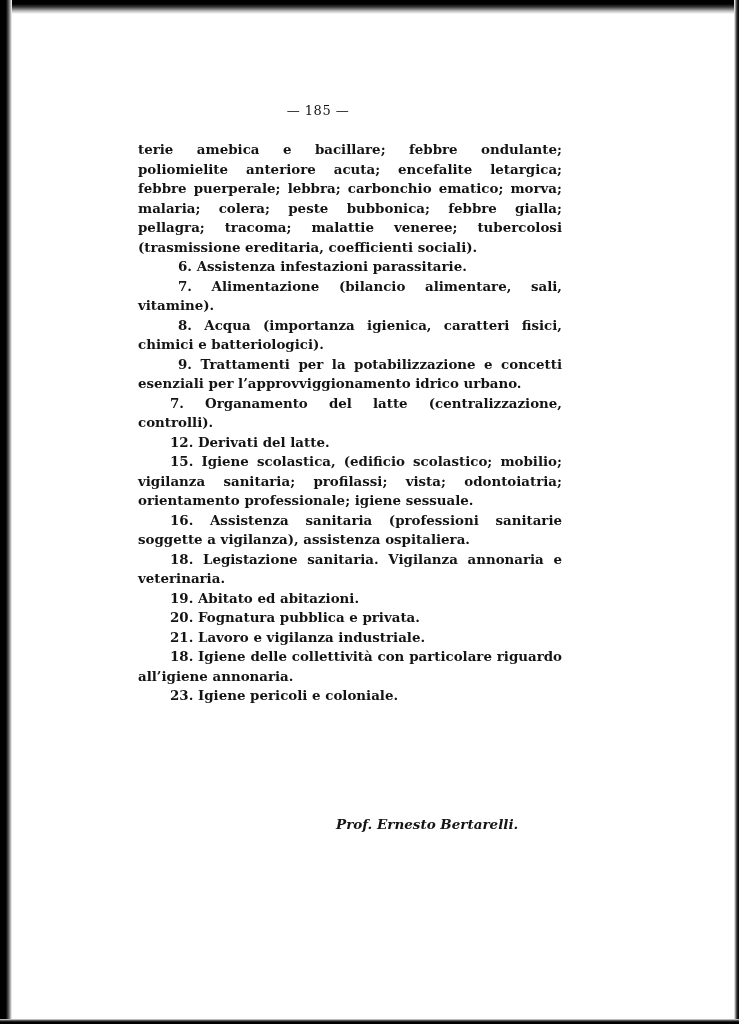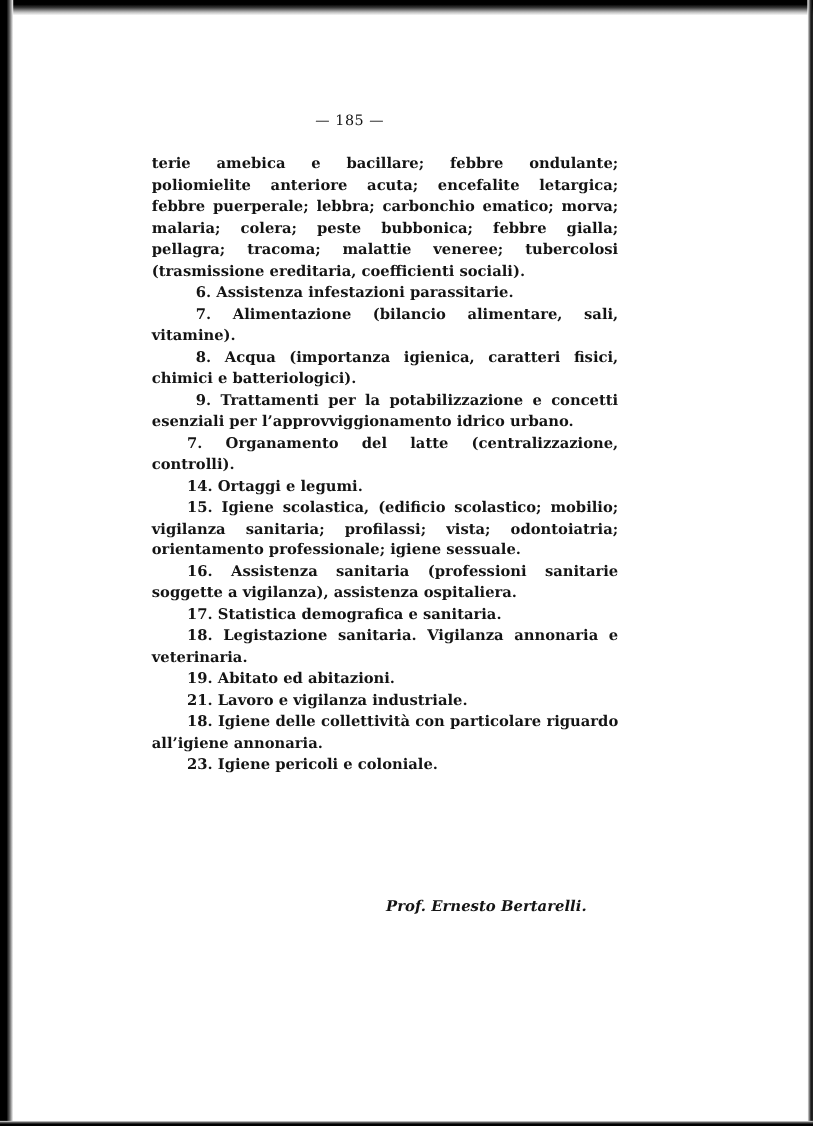--- a/index.html
+++ b/index.html
@@ -33,21 +33,21 @@
     position: absolute; left: 138px; top: 140px; width: 424px;
     font-size: 13.4px; line-height: 19.5px; font-weight: bold;
   }
   .body-text p {
     margin: 0; text-align: justify; text-align-last: left;
     hyphens: manual;
   }
   .body-text p.indent { text-indent: 40px; }
   .body-text p.indent2 { text-indent: 32px; }
   .signature {
-    position: absolute; left: 351px; top: 816px;
+    position: absolute; left: 336px; top: 816px;
     font-style: italic; font-size: 13.5px; font-weight: bold;
     font-family: "DejaVu Serif", "Liberation Serif", serif;
   }
 </style>
 </head>
 <body>
 
 <div class="scan-top"></div>
 <div class="scan-left"></div>
 <div class="scan-right"></div>
@@ -56,25 +56,25 @@
 <div class="page-number">— 185 —</div>
 
 <div class="body-text">
   <p>terie amebica e bacillare; febbre ondulante; poliomielite anteriore acuta; encefalite letargica; febbre puerperale; lebbra; carbonchio ematico; morva; malaria; colera; peste bubbonica; febbre gialla; pellagra; tracoma; malattie veneree; tubercolosi (trasmissione ereditaria, coefficienti sociali).</p>
   <div id="items">
       <p class="indent"><span>6.</span> <span>Assistenza infestazioni parassitarie.</span></p>
       <p class="indent"><span>7.</span> <span>Alimentazione (bilancio alimentare, sali, vitamine).</span></p>
       <p class="indent"><span>8.</span> <span>Acqua (importanza igienica, caratteri fisici, chimici e batteriologici).</span></p>
       <p class="indent"><span>9.</span> <span>Trattamenti per la potabilizzazione e concetti esenziali per l’approvviggionamento idrico urbano.</span></p>
       <p class="indent2"><span>7.</span> <span>Organamento del latte (centralizzazione, controlli).</span></p>
-      <p class="indent2"><span>14.</span> <span>Ortaggi e legumi.</span></p>
+      <p class="indent2"><span>12.</span> <span>Derivati del latte.</span></p>
       <p class="indent2"><span>15.</span> <span>Igiene scolastica, (edificio scolastico; mobilio; vigilanza sanitaria; profilassi; vista; odontoiatria; orientamento professionale; igiene sessuale.</span></p>
       <p class="indent2"><span>16.</span> <span>Assistenza sanitaria (professioni sanitarie soggette a vigilanza), assistenza ospitaliera.</span></p>
-      <p class="indent2"><span>17.</span> <span>Statistica demografica e sanitaria.</span></p>
       <p class="indent2"><span>18.</span> <span>Legistazione sanitaria. Vigilanza annonaria e veterinaria.</span></p>
       <p class="indent2"><span>19.</span> <span>Abitato ed abitazioni.</span></p>
+      <p class="indent2"><span>20.</span> <span>Fognatura pubblica e privata.</span></p>
       <p class="indent2"><span>21.</span> <span>Lavoro e vigilanza industriale.</span></p>
       <p class="indent2"><span>18.</span> <span>Igiene delle collettività con particolare riguardo all’igiene annonaria.</span></p>
       <p class="indent2"><span>23.</span> <span>Igiene pericoli e coloniale.</span></p>
     </div>
 </div>
 
 <div class="signature">Prof. Ernesto Bertarelli.</div>
 
 </body></html>

